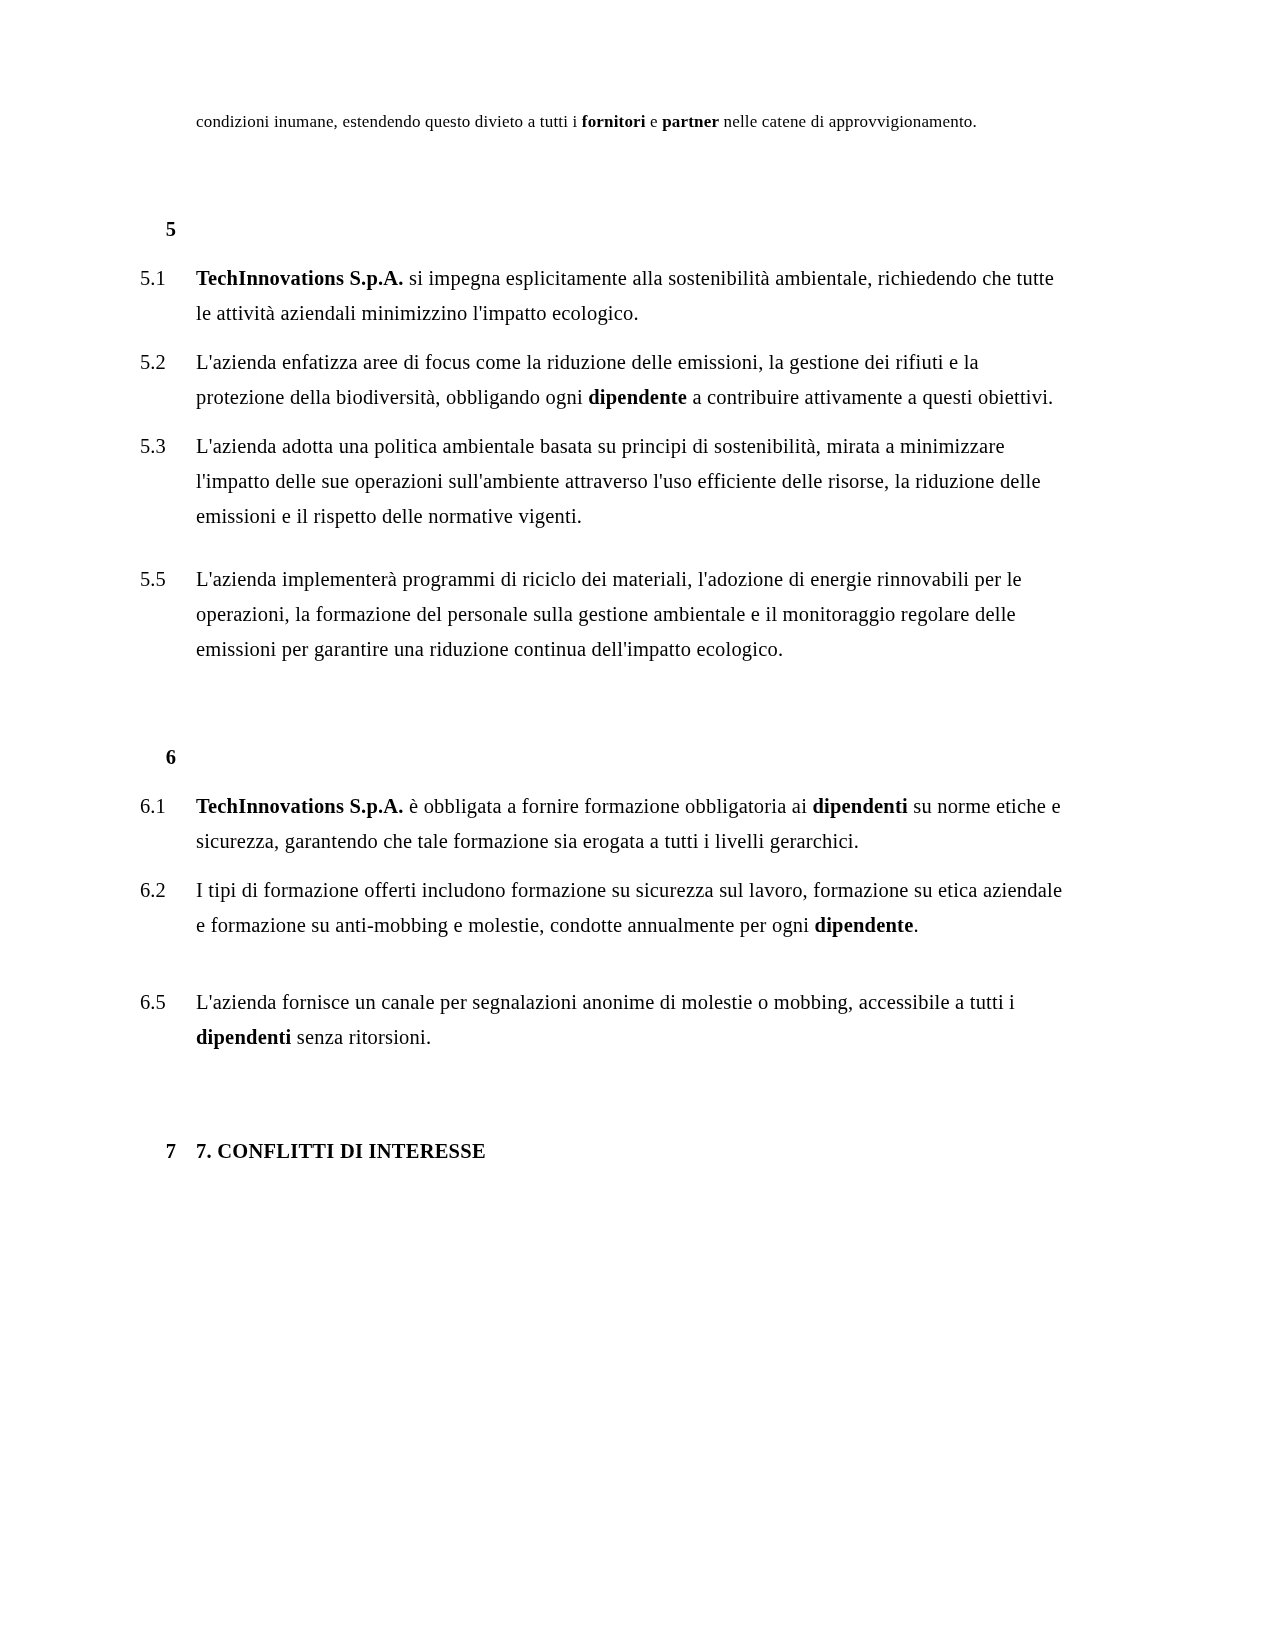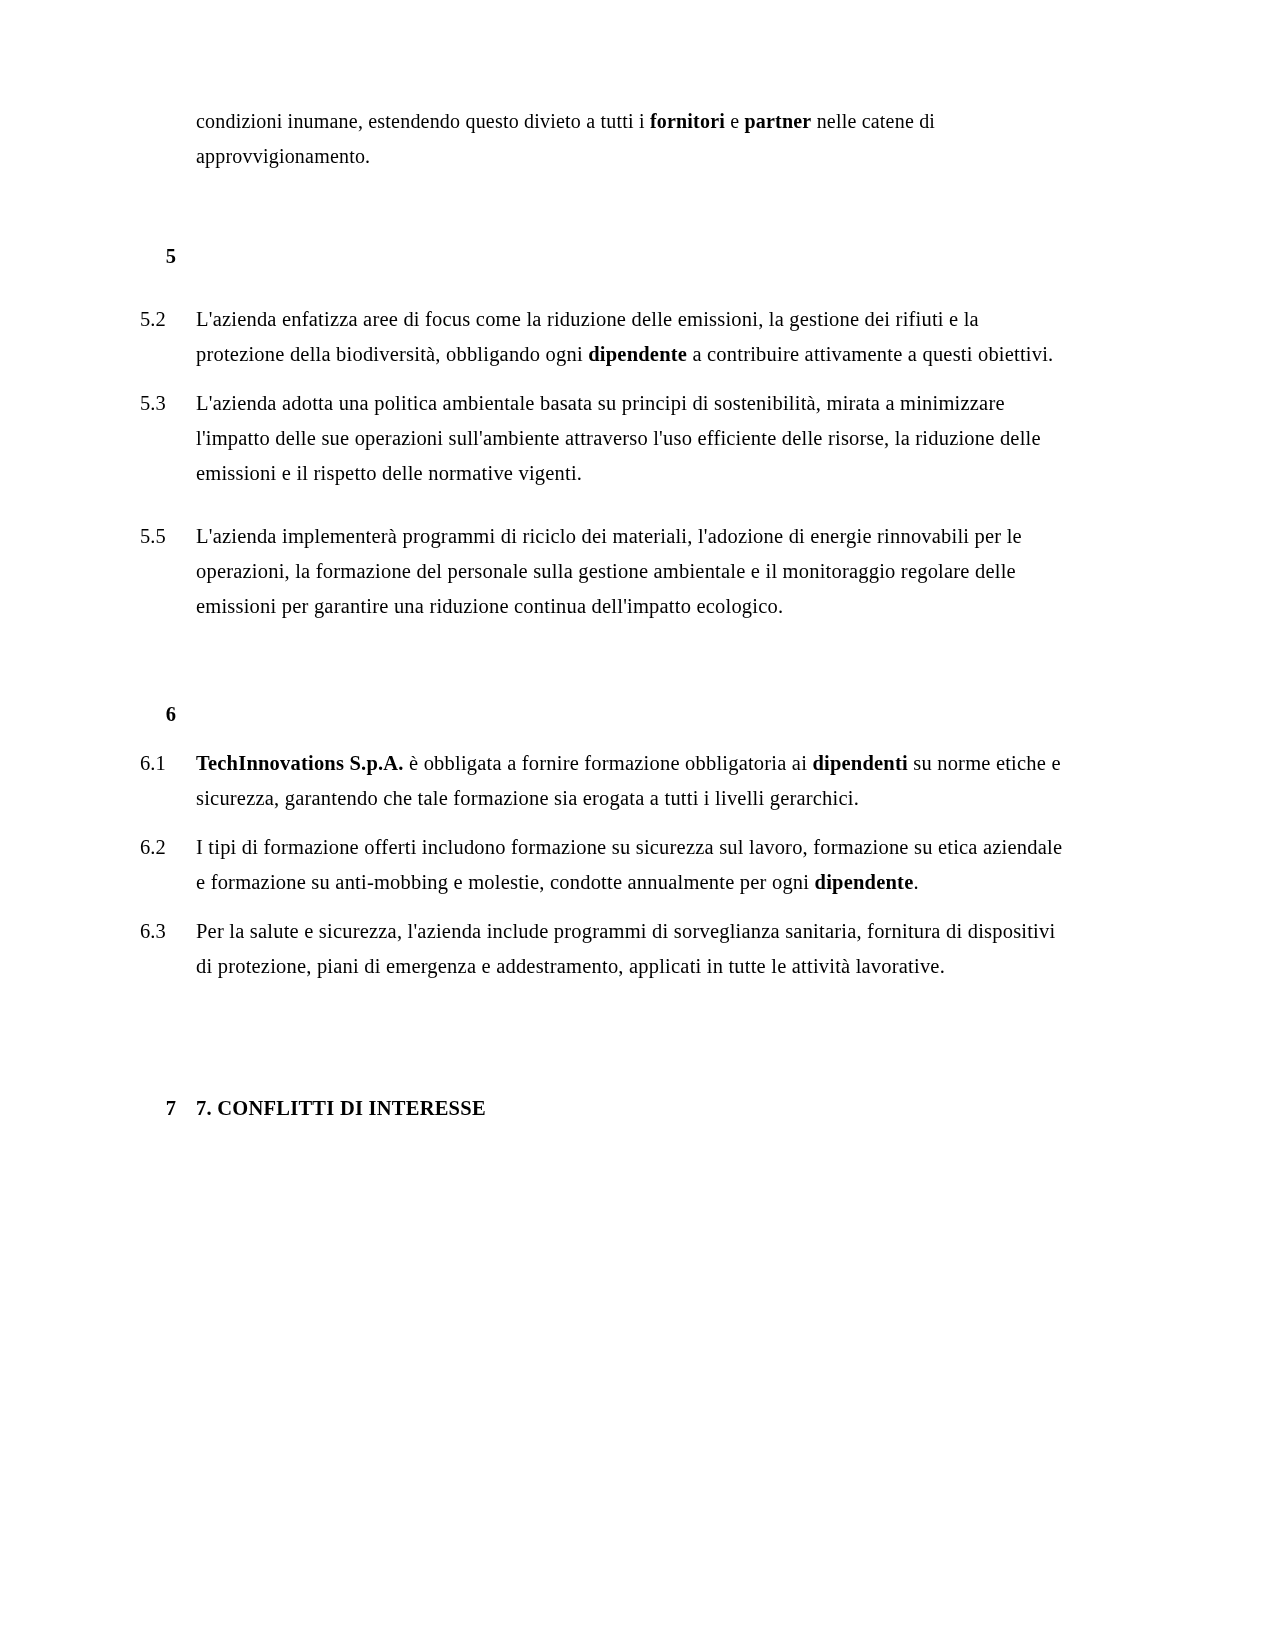--- a/index.html
+++ b/index.html
@@ -19,23 +19,23 @@
   }
   .content {
     position: absolute;
     left: 140px;
     top: 104px;
     width: 930px;
   }
 
   
   .cont-para {
-    font-size: 20px;
+    font-size: 17px;
     line-height: 35px;
-    margin: 0 0 0 56px;
+    margin: 0 0 8px 56px;
     width: 874px;
     text-align: left;
     letter-spacing: 0.01em;
   }
 
   
   .heading-row {
     display: flex;
     align-items: baseline;
     font-weight: bold;
@@ -92,20 +92,24 @@
 
     <p class="cont-para"><span>condizioni inumane, estendendo questo divieto a tutti i </span><b>fornitori</b><span> e </span><b>partner</b><span> nelle catene di approvvigionamento.</span></p>
 
     <div class="sp-gap-before-h5"></div>
 
     <div class="heading-row">
       <span class="h-num">5</span>
     </div>
     <div class="sp-after-h5"></div>
 
+    <div class="clause-row">
+      <span class="c-num">5.1</span>
+      <span class="c-text"><b>TechInnovations S.p.A.</b><span> si impegna esplicitamente alla sostenibilità ambientale, richiedendo che tutte le attività aziendali minimizzino l'impatto ecologico.</span></span>
+    </div>
     <div class="sp-between"></div>
 
     <div class="clause-row">
       <span class="c-num">5.2</span>
       <span class="c-text"><span>L'azienda enfatizza aree di focus come la riduzione delle emissioni, la gestione dei rifiuti e la protezione della biodiversità, obbligando ogni </span><b>dipendente</b><span> a contribuire attivamente a questi obiettivi.</span></span>
     </div>
     <div class="sp-between"></div>
 
     <div class="clause-row">
       <span class="c-num">5.3</span>
@@ -132,28 +136,28 @@
       <span class="c-text"><b>TechInnovations S.p.A.</b><span> è obbligata a fornire formazione obbligatoria ai </span><b>dipendenti</b><span> su norme etiche e sicurezza, garantendo che tale formazione sia erogata a tutti i livelli gerarchici.</span></span>
     </div>
     <div class="sp-between"></div>
 
     <div class="clause-row">
       <span class="c-num">6.2</span>
       <span class="c-text"><span>I tipi di formazione offerti includono formazione su sicurezza sul lavoro, formazione su etica aziendale e formazione su anti-mobbing e molestie, condotte annualmente per ogni </span><b>dipendente</b><span>.</span></span>
     </div>
     <div class="sp-between"></div>
 
-    <div class="clause-row">
-      <span class="c-num">6.3</span>
-      <span class="c-text"><span>Per la salute e sicurezza, l'azienda include programmi di sorveglianza sanitaria, fornitura di dispositivi di protezione, piani di emergenza e addestramento, applicati in tutte le attività lavorative.</span></span>
-    </div>
     <div class="sp-between"></div>
 
     <div class="sp-between"></div>
 
+    <div class="clause-row">
+      <span class="c-num">6.5</span>
+      <span class="c-text"><span>L'azienda fornisce un canale per segnalazioni anonime di molestie o mobbing, accessibile a tutti i </span><b>dipendenti</b><span> senza ritorsioni.</span></span>
+    </div>
 
     <div class="sp-gap-before-h7"></div>
 
     <div class="heading-row">
       <span class="h-num">7</span>
       <span class="h-text">7. CONFLITTI DI INTERESSE</span>
     </div>
 
   </div>
 </div>

